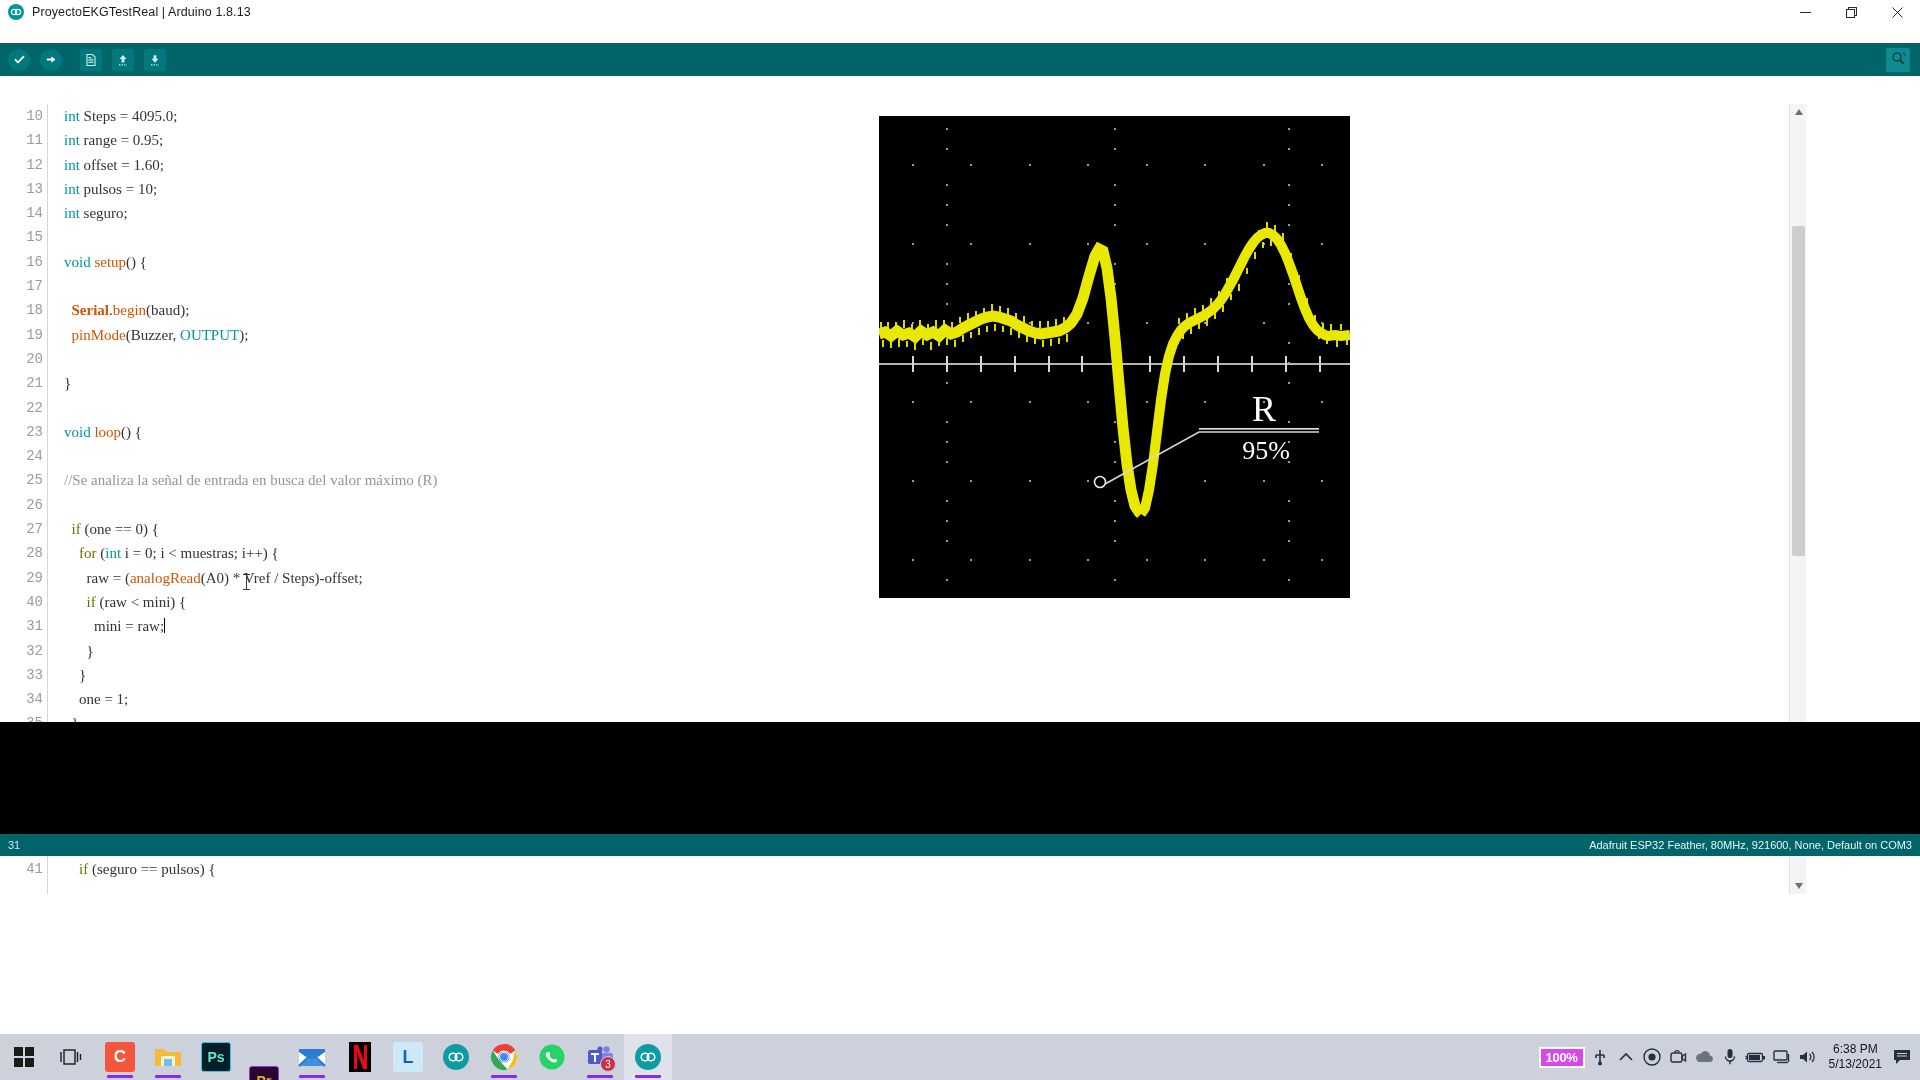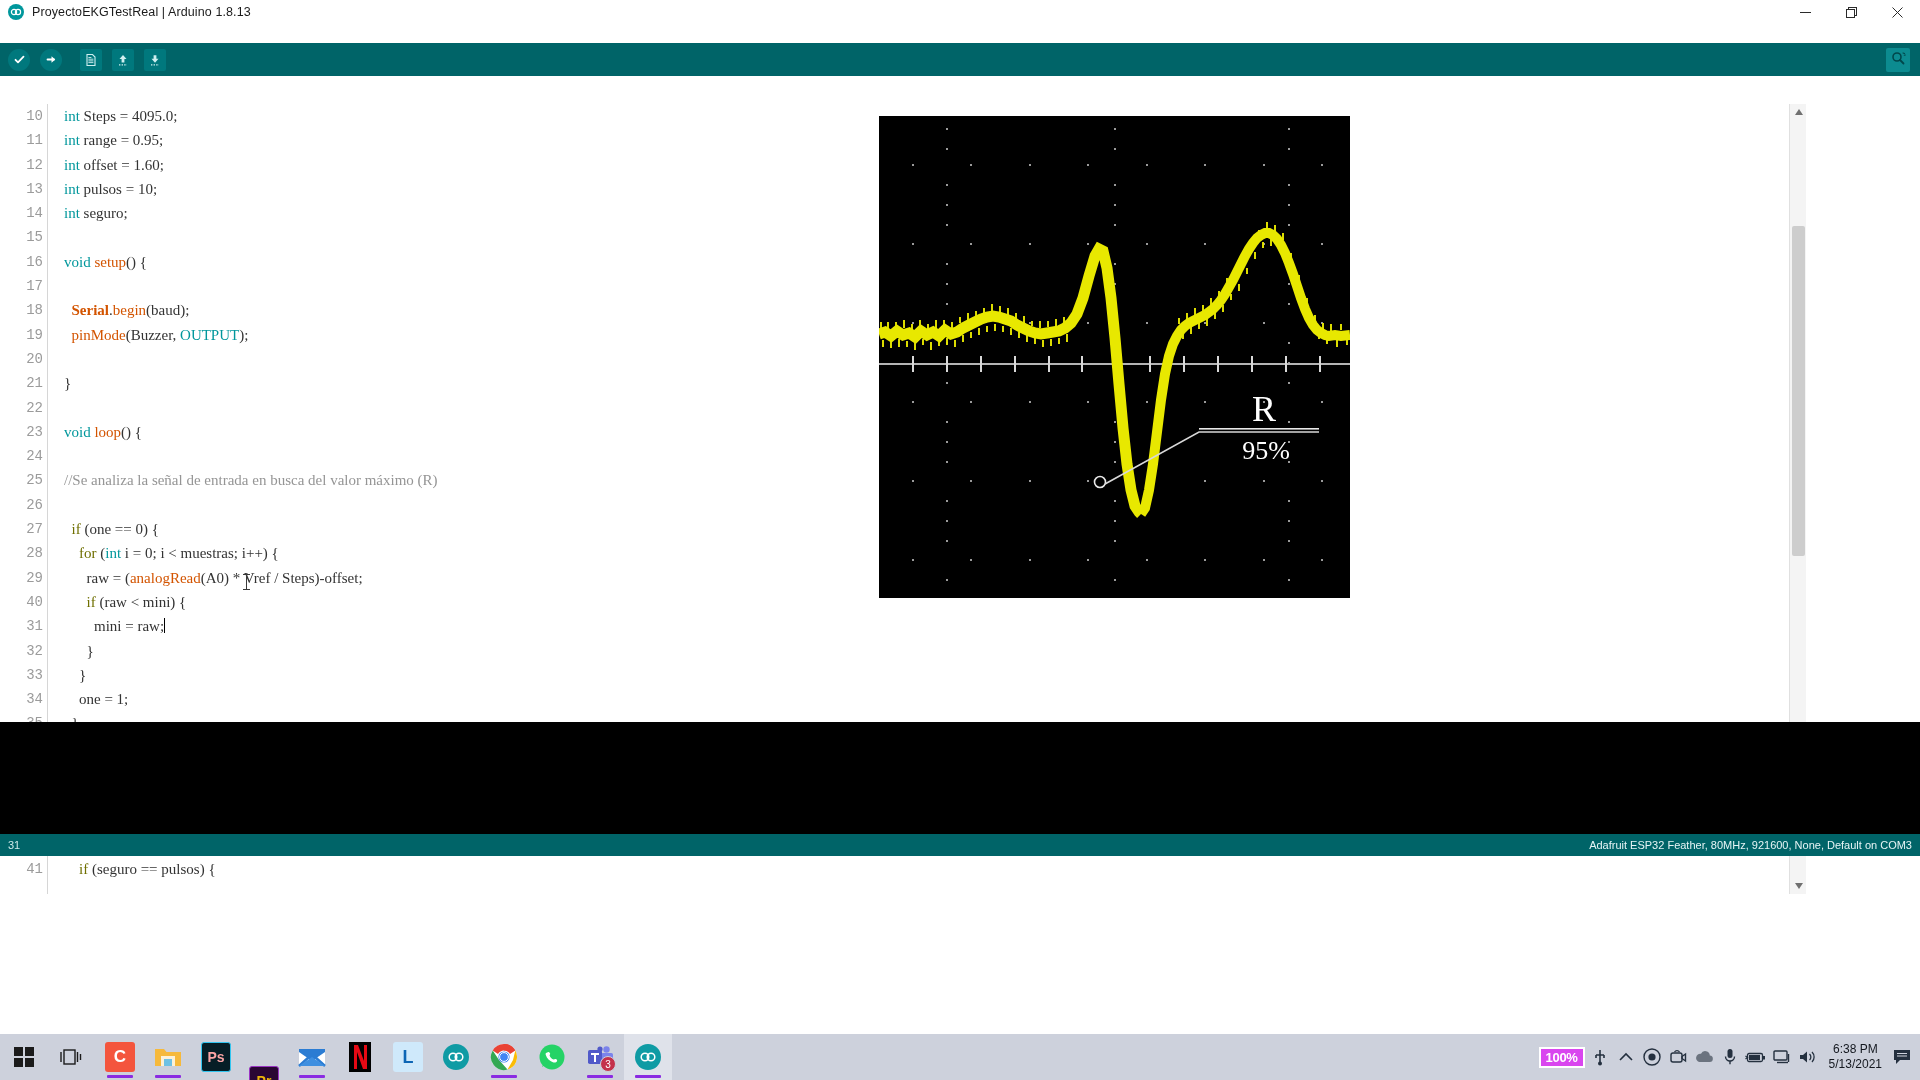--- a/index.html
+++ b/index.html
@@ -530,21 +530,21 @@
     <div class="tb-item">
       <svg width="30" height="26" viewBox="0 0 30 26">
         <path d="M2 5 h9 l2.5 3 H28 v14 H2 Z" fill="#f6b93b"></path>
         <rect x="8" y="12" width="14" height="10" fill="#fdf1d6"></rect>
         <rect x="11" y="15" width="8" height="7" fill="#6ec1e4"></rect>
       </svg>
       <div class="tb-underline"></div>
     </div>
 
     <div class="tb-item">
-      <div class="ic-letter" style="background:#061e26;color:#fca5a5;border:1.5px solid #31c5f0;font-size:14px;">Ps</div>
+      <div class="ic-letter" style="background:#061e26;color:#5eead4;border:1.5px solid #31c5f0;font-size:14px;">Ps</div>
     </div>
 
     <div class="tb-item">
       <div class="ic-letter" style="background:#2a0634;color:#eab308;border:1.5px solid #9a34c4;font-size:14px;margin-top:48px;">Pr</div>
     </div>
 
     <div class="tb-item">
       <svg width="30" height="24" viewBox="0 0 30 24">
         <rect x="2" y="4" width="26" height="17" fill="#ffffff"></rect>
         <path d="M2 4 h26 v3 L15 16 L2 7 Z" fill="#2b7cd3"></path>

